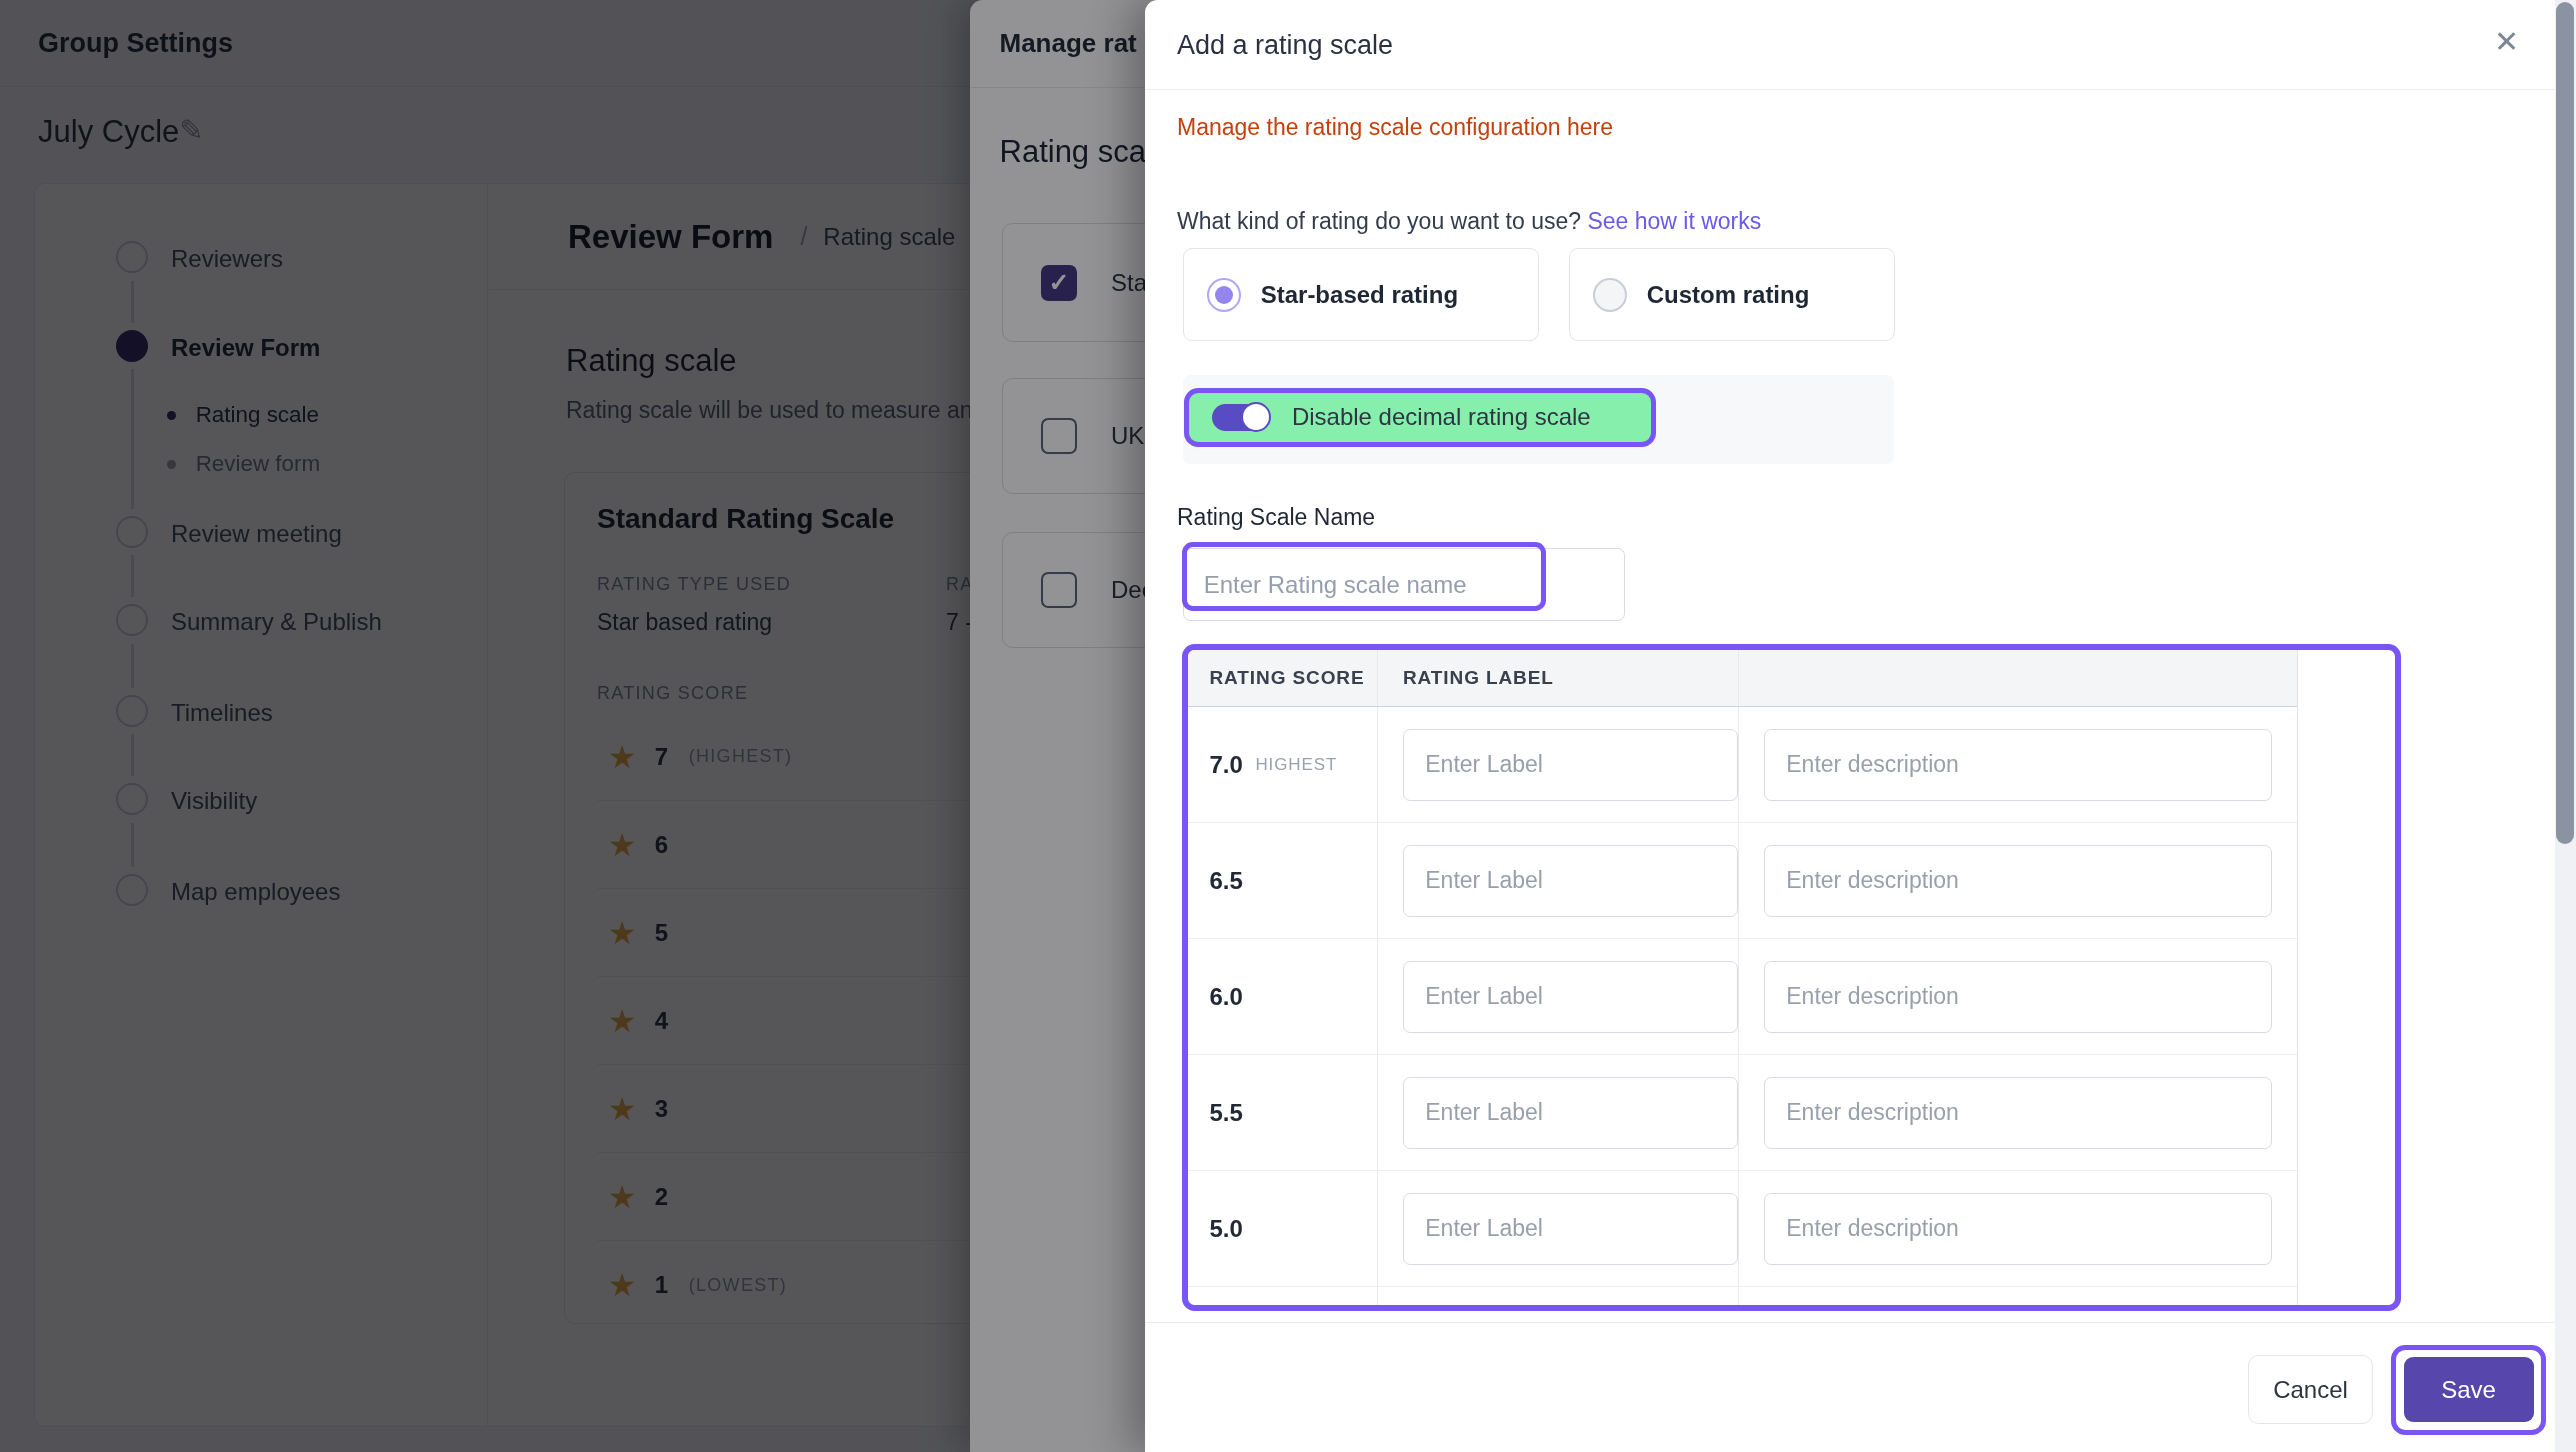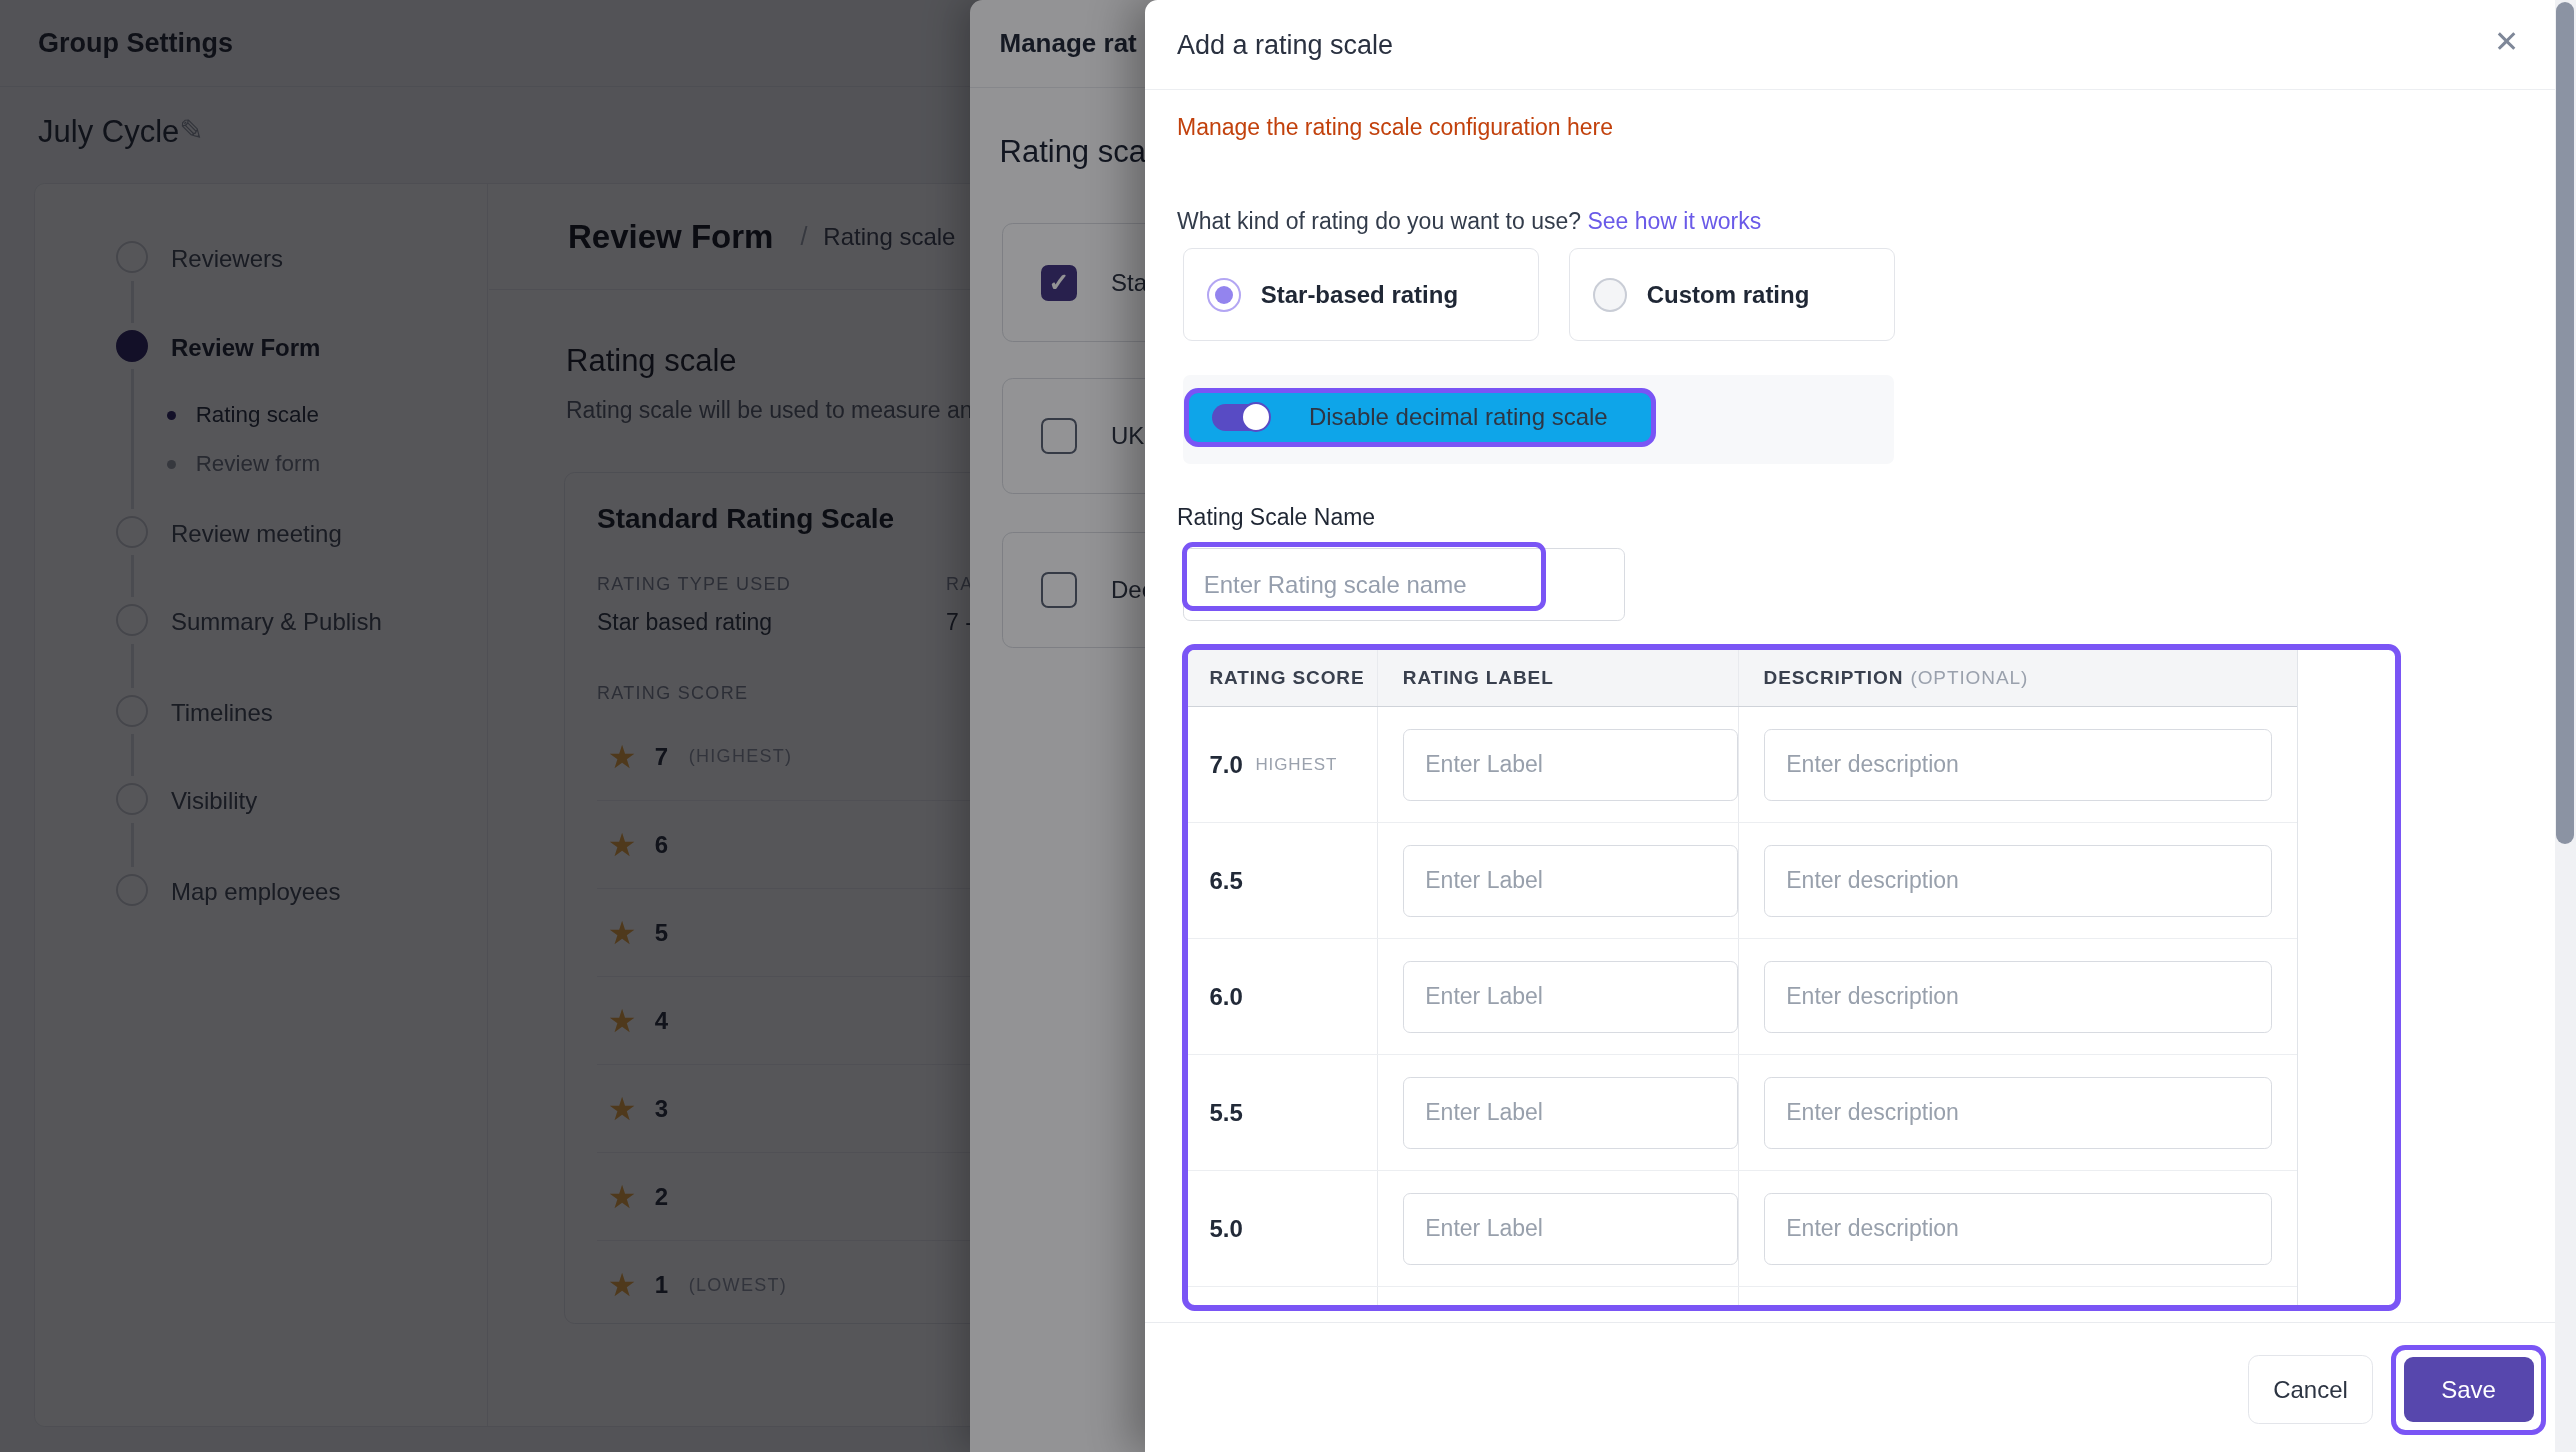--- a/index.html
+++ b/index.html
@@ -75,21 +75,21 @@
 
   .radio-card { position:absolute; top:248px; height:93px; border:1.8px solid #e3e5ea; border-radius:9px; background:#ffffff; display:flex; align-items:center; padding-left:23px; gap:19.7px; }
   .radio-card.one { left:38px; width:356px; }
   .radio-card.two { left:424px; width:326px; }
   .radio-outer { width:34px; height:34px; border-radius:50%; border:2.7px solid #b3a6f3; background:#ffffff; display:flex; align-items:center; justify-content:center; flex:0 0 auto; }
   .radio-inner { width:18px; height:18px; border-radius:50%; background:#9384ee; }
   .radio-outer.off { border:2.7px solid #c9cdd6; background:#f4f5f7; }
   .radio-label { font-size:24px; font-weight:700; color:#1f2735; white-space:nowrap; }
 
   .band { position:absolute; left:38px; top:375px; width:711px; height:89px; background:#f7f8fa; border-radius:7.2px; }
-  .toggle-highlight { position:absolute; left:0.9px; top:12.5px; width:472px; height:59px; background:#0ea5e9; border:5.4px solid #7a55f5; border-radius:14.3px; display:flex; align-items:center; padding-left:23px; gap:40px; }
+  .toggle-highlight { position:absolute; left:0.9px; top:12.5px; width:472px; height:59px; background:#86efac; border:5.4px solid #7a55f5; border-radius:14.3px; display:flex; align-items:center; padding-left:23px; gap:23px; }
   .toggle { position:relative; width:57px; height:27px; border-radius:14.3px; background:#584bc4; flex:0 0 auto; cursor:pointer; }
   .toggle .knob { position:absolute; right:-1.8px; top:-1.8px; width:30px; height:30px; border-radius:50%; background:#ffffff; border:2.7px solid #584bc4; }
   .toggle-label { font-size:24px; font-weight:500; color:#2e3644; white-space:nowrap; }
 
   .name-label { position:absolute; left:32px; top:504px; font-size:23px; font-weight:500; color:#1f2633; }
   .name-input { position:absolute; left:38px; top:548px; width:442px; height:73px; border:1.8px solid #d8dbe1; border-radius:7.2px; font-family:"Liberation Sans", sans-serif; font-size:24px; color:#2b3240; padding-left:19.7px; outline:none; }
   .name-input::placeholder { color:#959ead; }
   .name-highlight { position:absolute; left:37px; top:542px; width:364px; height:69px; border:5.4px solid #7a55f5; border-radius:10.7px; pointer-events:none; }
 
   .table-box { position:absolute; left:37px; top:644px; width:1219px; height:667px; border:6.3px solid #7a55f5; border-radius:12.5px; overflow:hidden; background:#ffffff; }
@@ -303,24 +303,20 @@
 
   <div class="table-box">
     <div class="rtable">
       <div class="thead">
         <div class="th c1">
             <span>RATING SCORE</span>
           </div>
         <div class="th c2">
             <span>RATING LABEL</span>
           </div>
-        <div class="th c3">
-          <span>DESCRIPTION</span>
-          <span class="optional">(OPTIONAL)</span>
-        </div>
       </div>
 
       <div class="trow">
         <div class="c1">
           <span class="score">7.0</span>
           <span class="score-tag">HIGHEST</span>
         </div>
         <div class="c2">
             <input class="cell-input label-input" type="text" placeholder="Enter Label" style="">
           </div>

